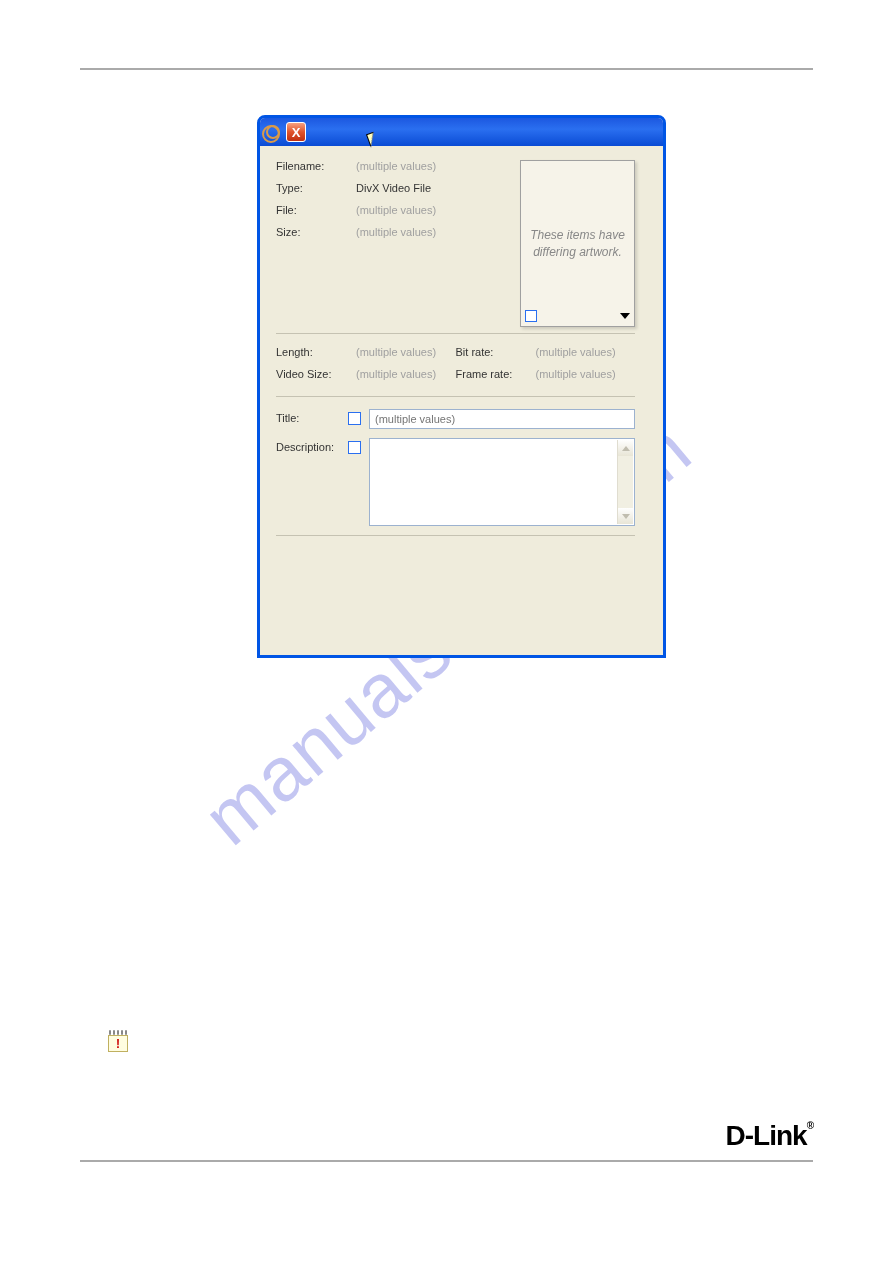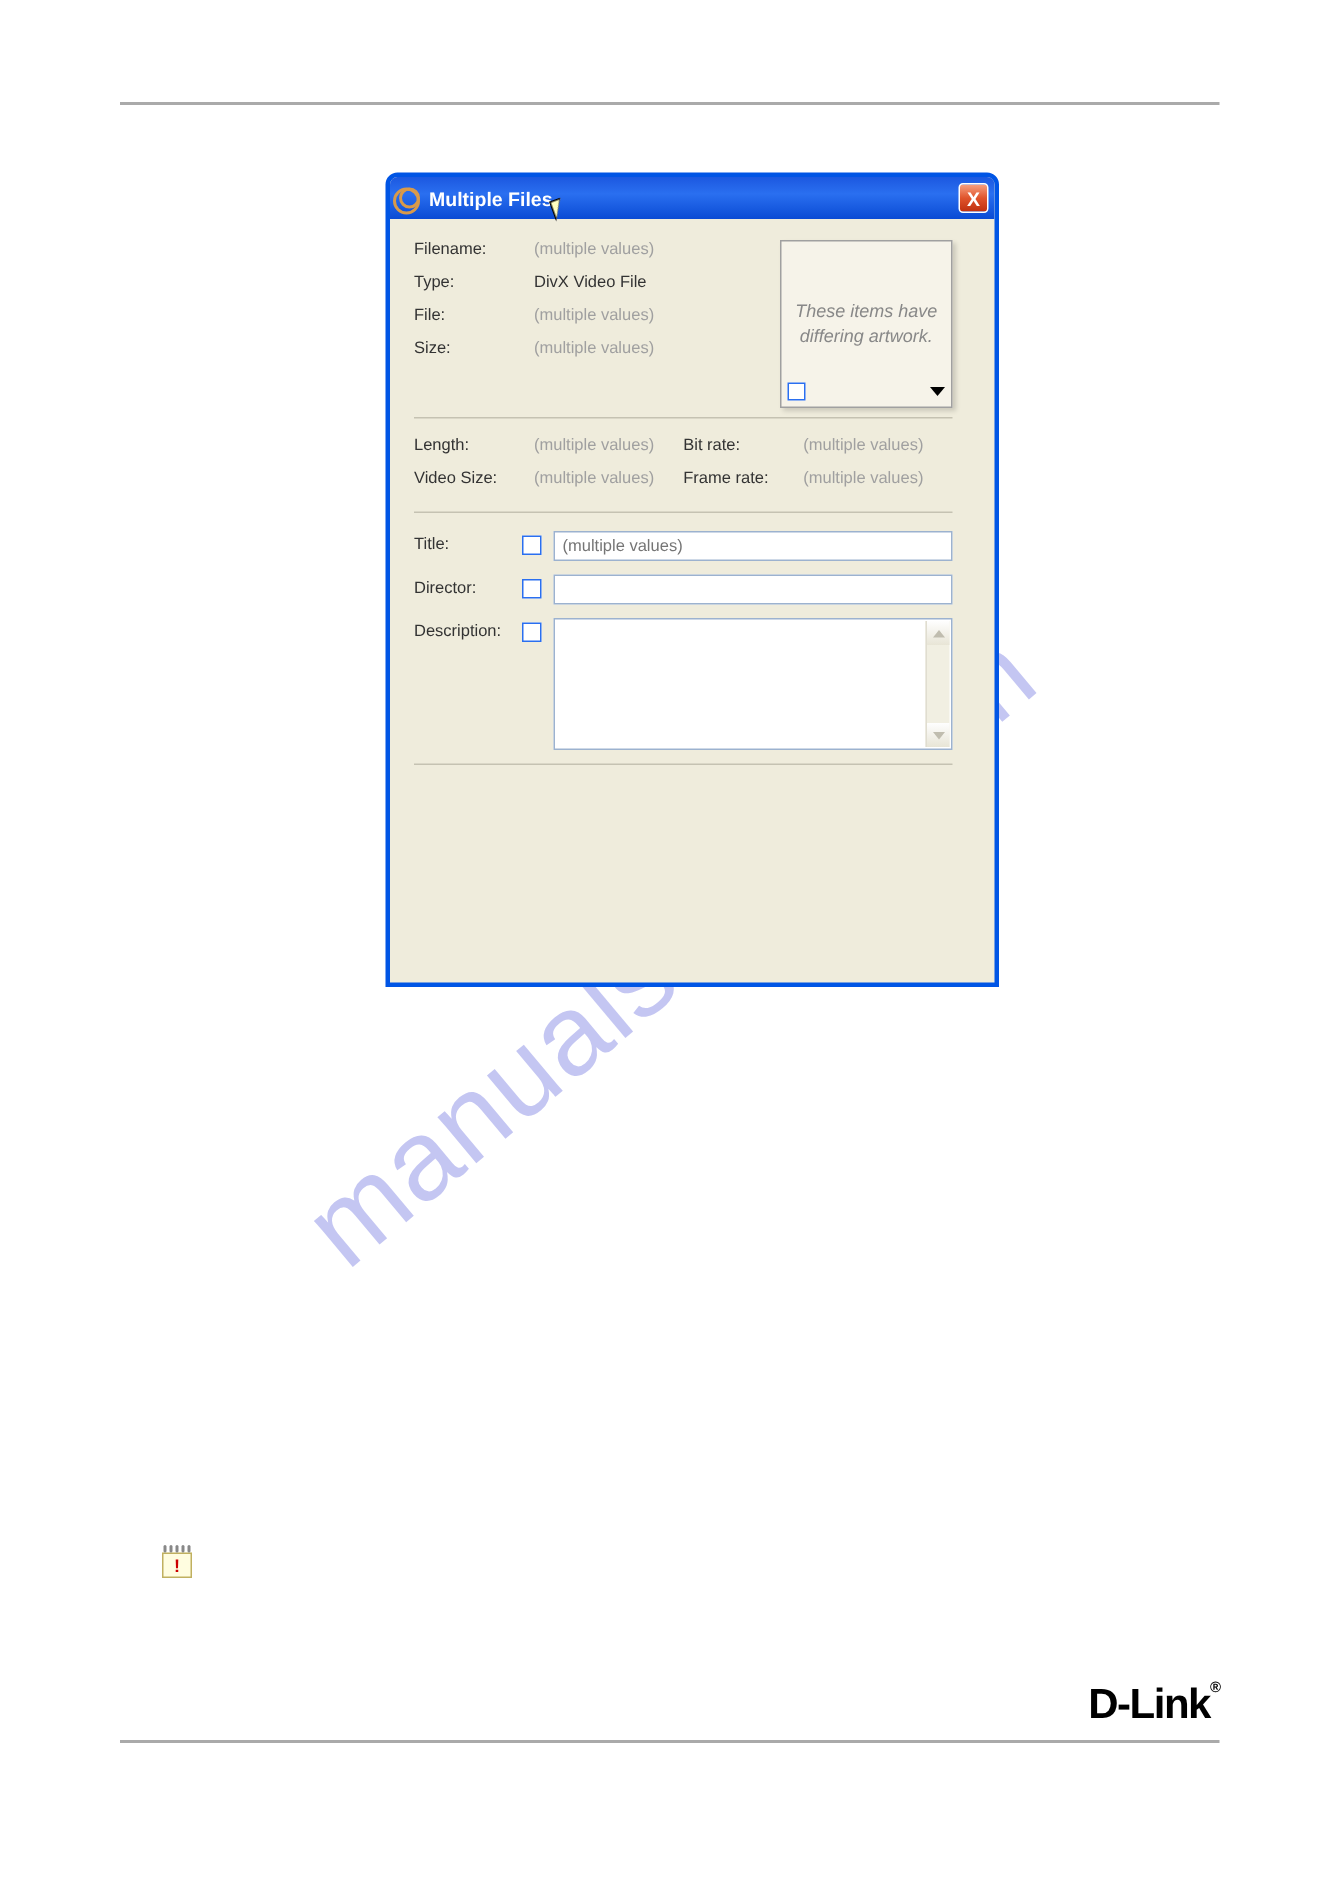--- a/index.html
+++ b/index.html
@@ -120,21 +120,21 @@
       color: #333333;
     }
     .info-value {
       color: #333333;
     }
     .info-value.muted {
       color: #a0a0a0;
     }
     .artwork-panel {
       width: 115px;
-      height: 112px;
+      height: 167px;
       background: #f6f3e9;
       border: 1px solid #a0a0a0;
       box-shadow: 2px 2px 3px rgba(0,0,0,0.15);
       position: relative;
       display: flex;
       align-items: center;
       justify-content: center;
       text-align: center;
       font-style: italic;
       color: #888888;
@@ -365,21 +365,20 @@
 </head>
 <body>
 
 <hr class="page-hr hr-top">
 
 <div class="watermark-text">manualshive.com</div>
 
 <div class="dialog">
   <div class="titlebar">
     <span class="title-icon"></span>
-    <span class="title-text">Multiple Files</span>
     <span class="cursor-arrow"></span>
     <div class="close-btn">X</div>
   </div>
 
   <div class="dialog-body">
 
     <div class="section-top">
       <div class="info-grid">
         <div class="info-row">
           <span class="info-label">Filename:</span>
@@ -428,25 +427,20 @@
       </div>
     </div>
 
     <hr class="divider">
 
     <div class="section-fields">
       <div class="field-row">
         <span class="field-label">Title:</span>
         <div class="field-check"></div>
         <input class="field-input" placeholder="(multiple values)" style="">
-      </div>
-      <div class="field-row">
-        <span class="field-label">Director:</span>
-        <div class="field-check"></div>
-        <input class="field-input" style="">
       </div>
       <div class="field-row">
         <span class="field-label">Description:</span>
         <div class="field-check"></div>
         <div class="field-textarea">
           <div class="textarea-scroll">
             <div class="scroll-btn up"></div>
             <div class="scroll-btn down"></div>
           </div>
         </div>

